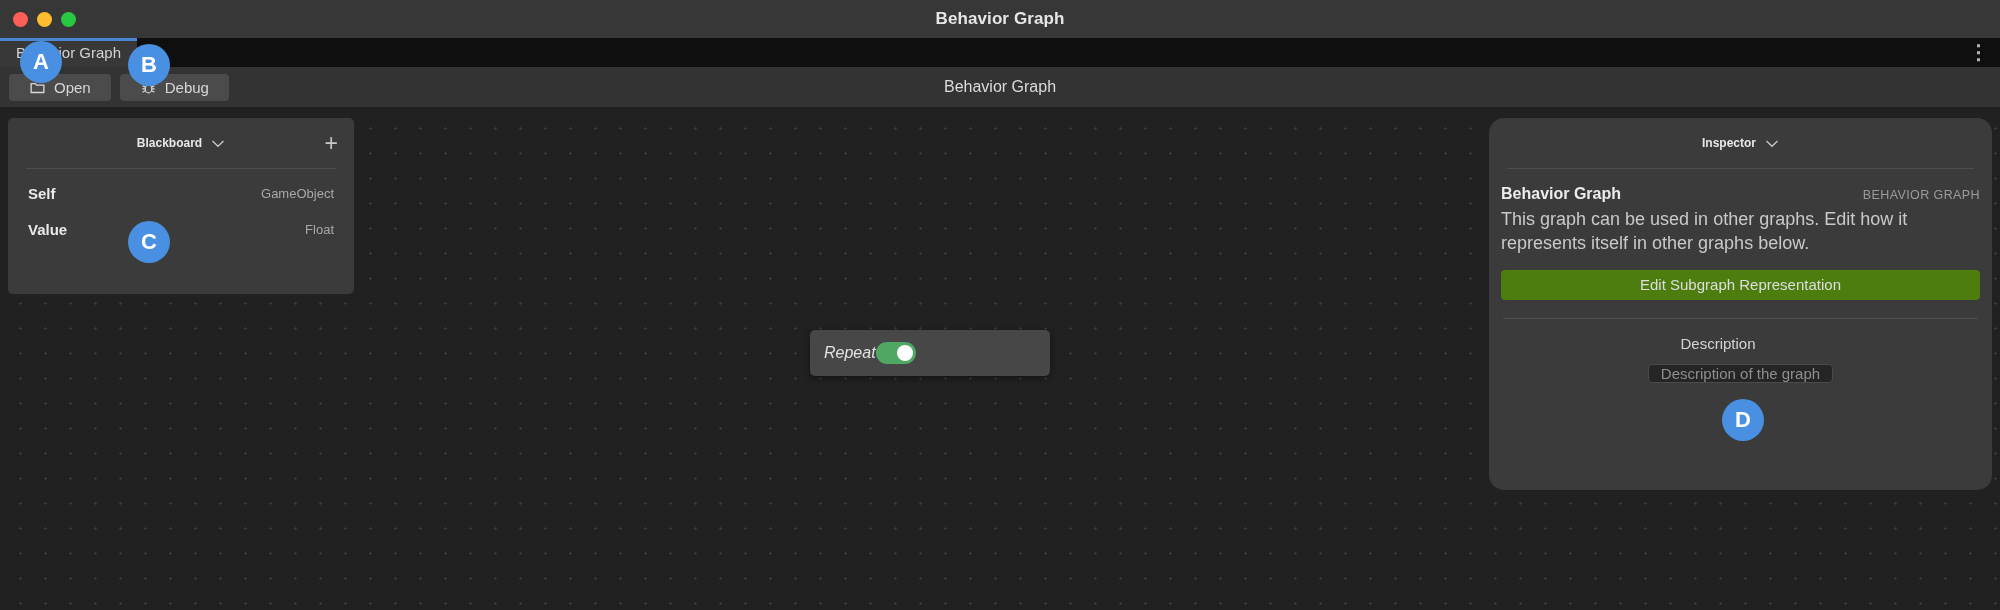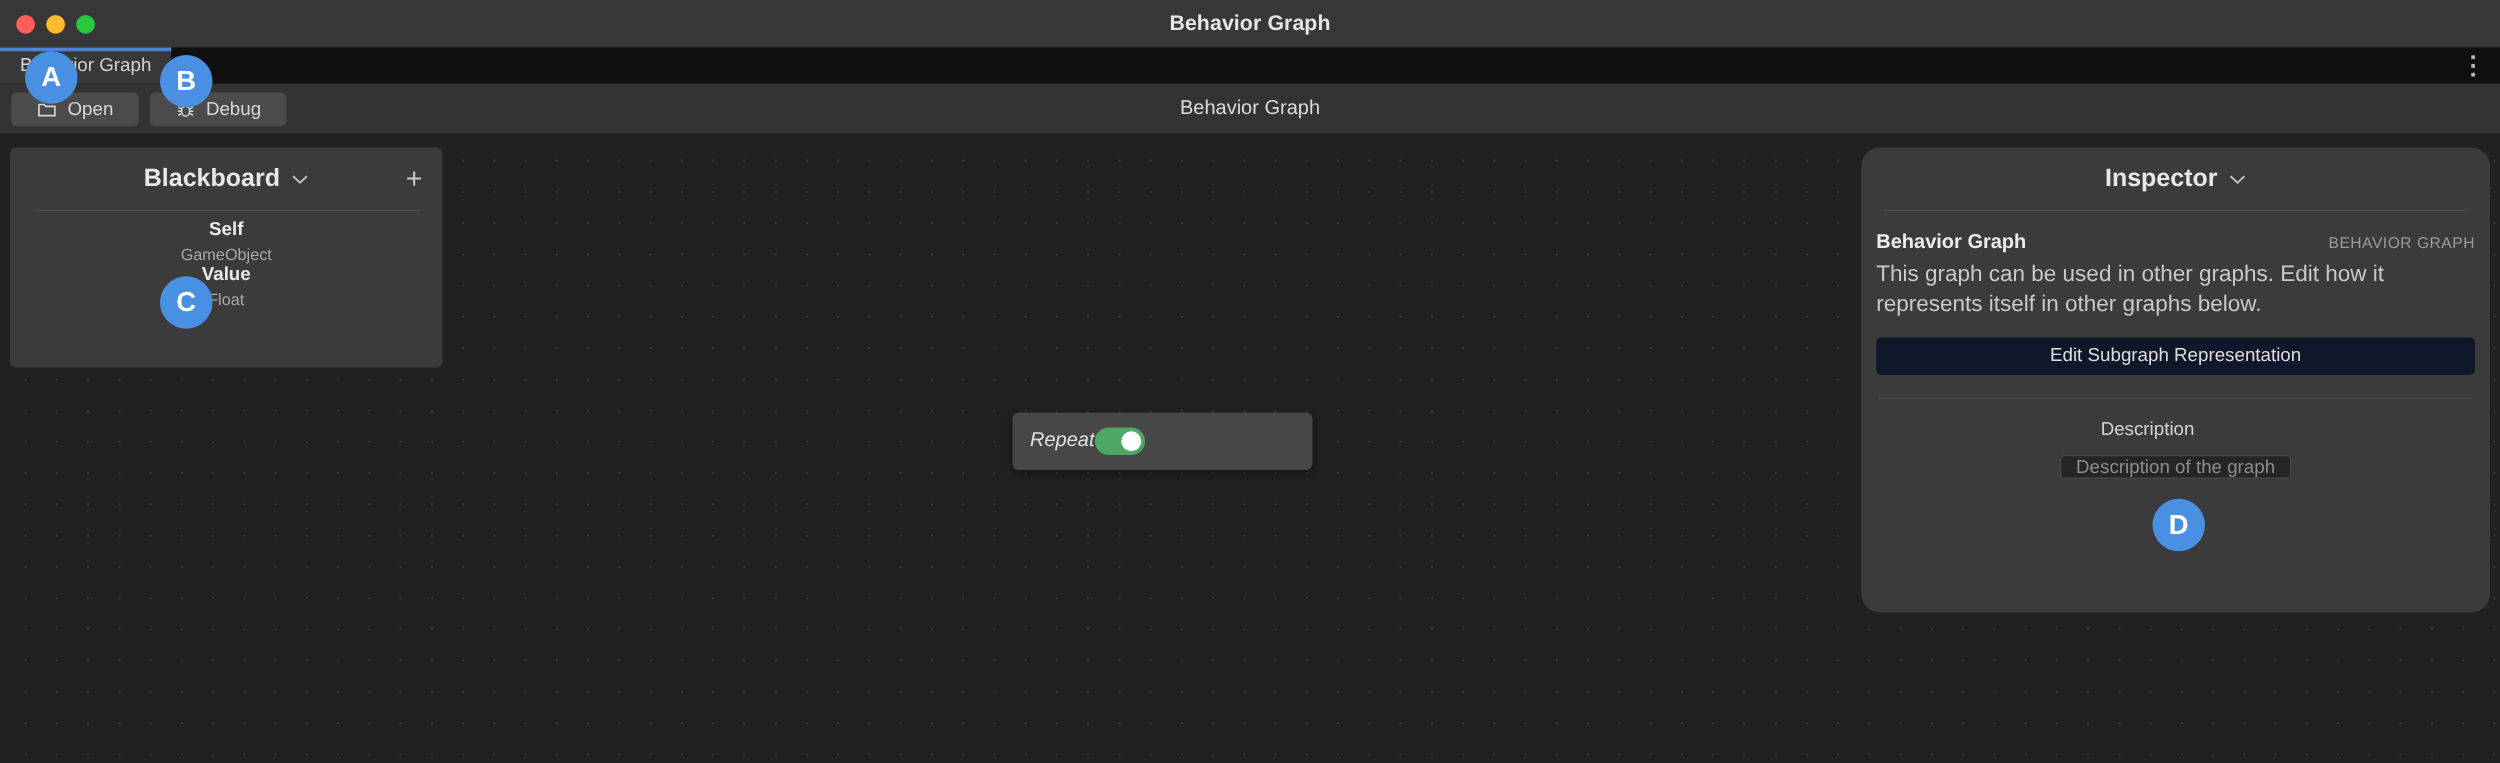--- a/index.html
+++ b/index.html
@@ -84,34 +84,34 @@
     position:absolute; left:8px; top:118px;
     width:346px; height:176px;
     background:#3b3b3b; border-radius:5px;
     display:flex; flex-direction:column;
   }
   .panel-head {
     position:relative; height:50px; flex:0 0 50px;
     display:flex; align-items:center; justify-content:center;
   }
   .panel-head .ttl {
-    font-size:20px; font-weight:bold; color:#e8e8e8;
+    font-size:12px; font-weight:bold; color:#e8e8e8;
     display:flex; align-items:center; gap:9px;
   }
   .chev { width:14px; height:9px; display:block; }
   .chev svg{ width:100%; height:100%; display:block; }
   .plus {
     position:absolute; right:16px; top:50%; transform:translateY(-50%);
     font-size:23px; line-height:1; color:#c8c8c8; font-weight:300;
   }
   .hr { height:1px; background:#4d4d4d; margin:0 18px; }
   .bb-rows { padding:6px 0 0; }
   .bb-row {
     display:flex; align-items:center; justify-content:space-between;
-    height:36px; padding:0 20px;flex-direction:column;
+    height:36px; padding:0 20px;
   }
   .bb-key { font-size:15px; font-weight:bold; color:#eaeaea; }
   .bb-type { font-size:13px; color:#a8a8a8; }
 
   
   .node {
     position:absolute; left:810px; top:330px; width:240px;
     border-radius:5px; overflow:hidden;
     box-shadow:0 2px 7px rgba(0,0,0,.45);
     background:#474747;
@@ -148,21 +148,21 @@
     margin-bottom:5px;
   }
   .insp-title { font-size:16px; font-weight:bold; color:#ececec; }
   .insp-badge {
     font-size:12.5px; color:#9b9b9b; letter-spacing:.4px;
   }
   .insp-desc {
     font-size:18px; line-height:1.33; color:#c9c9c9; margin-bottom:14px;
   }
   .subgraph-btn {
-    height:30px; width:100%; border-radius:4px; background:#0f172a;
+    height:30px; width:100%; border-radius:4px; background:#4d7c0f;
     display:flex; align-items:center; justify-content:center;
     font-size:15px; color:#dedede;
   }
   .insp-hr { height:1px; background:#4d4d4d; margin:18px 2px 0; }
   .desc-row {
     display:flex; align-items:center; gap:12px;
     padding:16px 0 16px;
     flex-direction:column;
   }
   .desc-lbl { font-size:15px; color:#d4d4d4; flex:0 0 auto; width:120px; }

